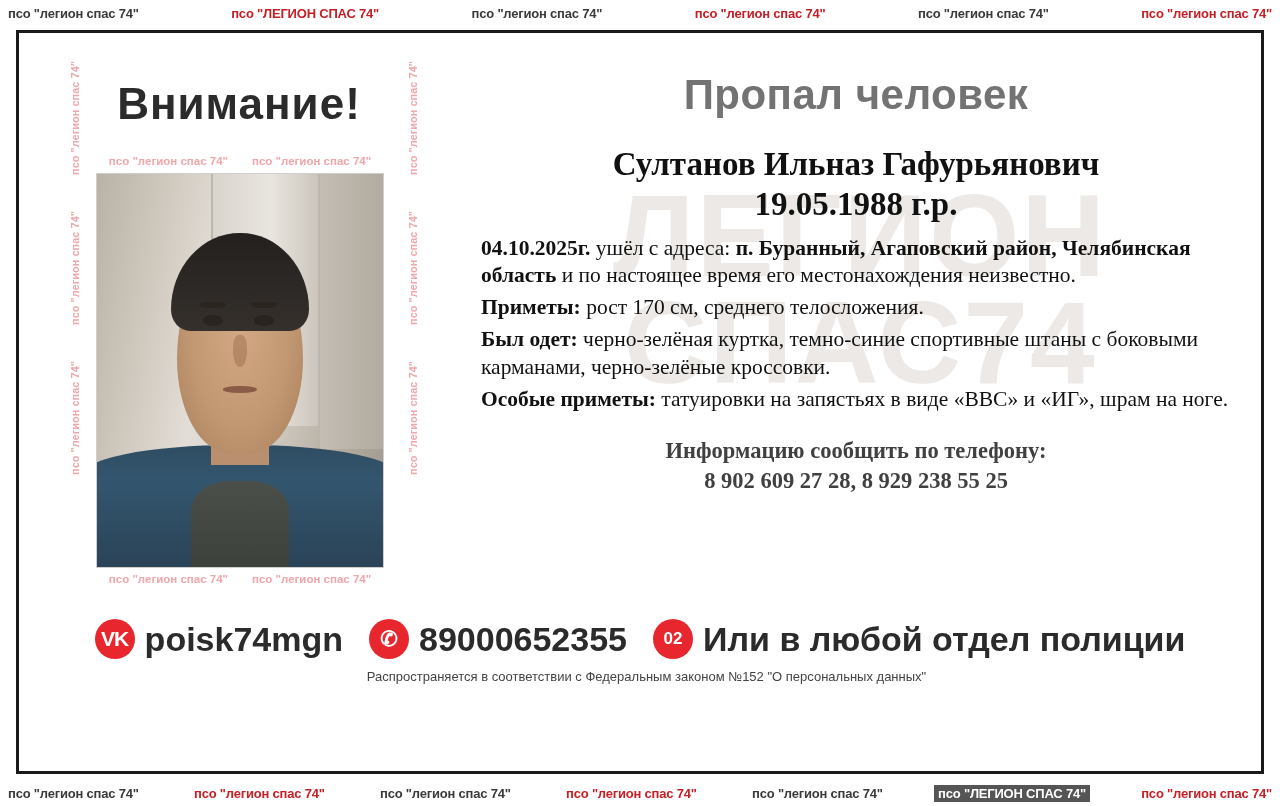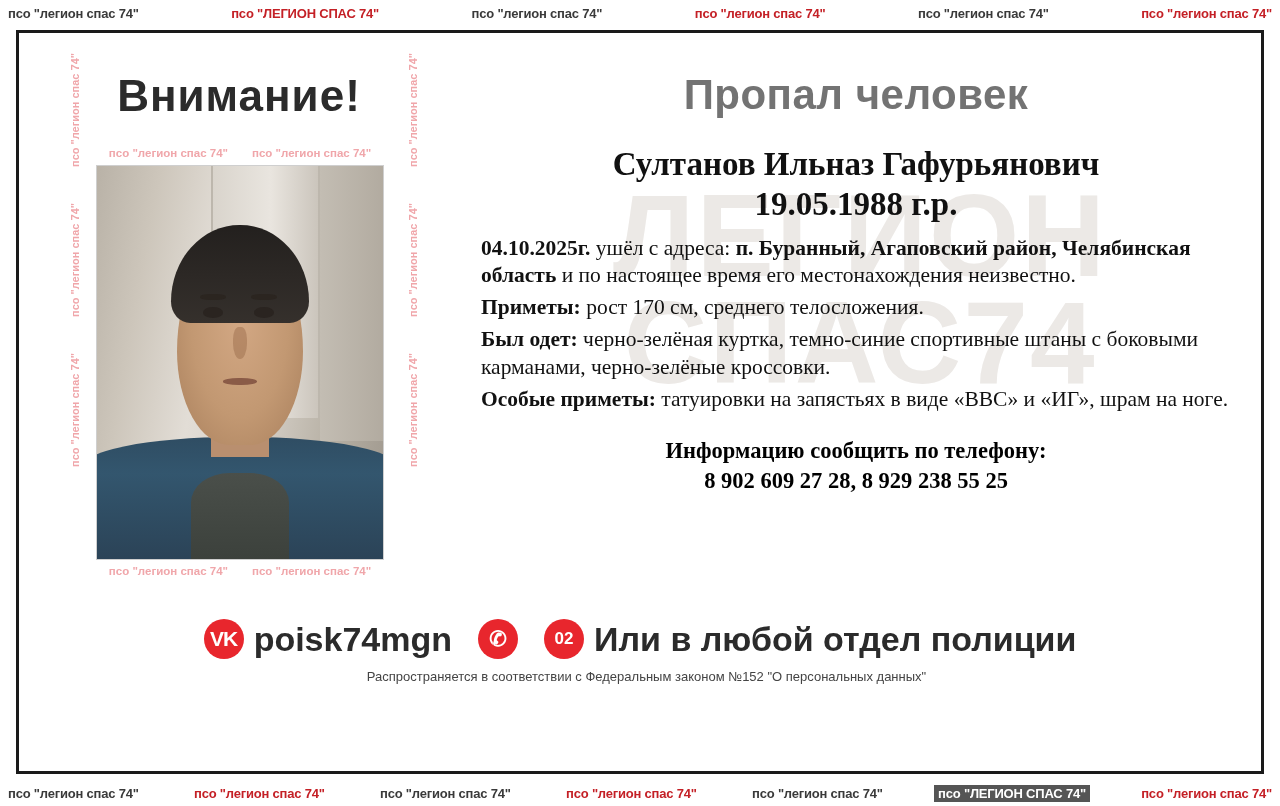--- a/index.html
+++ b/index.html
@@ -57,21 +57,21 @@
   .top-area {
     position: absolute;
     top: 0; left: 0;
     width: 100%;
     height: 578px;
   }
 
   
   .left-col {
     position: absolute;
-    top: 0; left: 0;
+    top: 8px; left: 0;
     width: 440px;
     height: 578px;
   }
   .attention {
     position: absolute;
     top: 38px; left: 0;
     width: 440px;
     text-align: center;
     font-size: 44px;
     font-weight: bold;
@@ -236,21 +236,21 @@
     margin: 4px 0 1px 8px;
     text-align: left;
   }
   .para b { font-weight: bold; }
   .contact {
     margin-top: 22px;
     text-align: center;
     font-size: 22.5px;
     font-weight: bold;
     font-family: "Liberation Serif", serif;
-    color: #000000;
+    color: #404040;
     line-height: 1.33;
   }
 
   
   .bottom-block {
     position: absolute;
     left: 0; bottom: 0;
     width: 100%;
     height: 160px;
   }
@@ -406,20 +406,21 @@
 
     <div class="bottom-block">
 
       <div class="bb-row">
         <div class="bb-item">
           <span class="ic vk">VK</span>
           <span>poisk74mgn</span>
         </div>
         <div class="bb-item">
           <span class="ic phone">✆</span>
+          <span>89000652355</span>
         </div>
         <div class="bb-item">
           <span class="ic police">02</span>
           <span>Или в любой отдел полиции</span>
         </div>
       </div>
 
       <div class="disclaimer">Распространяется в соответствии с Федеральным законом №152 "О персональных данных"</div>
     </div>
 

